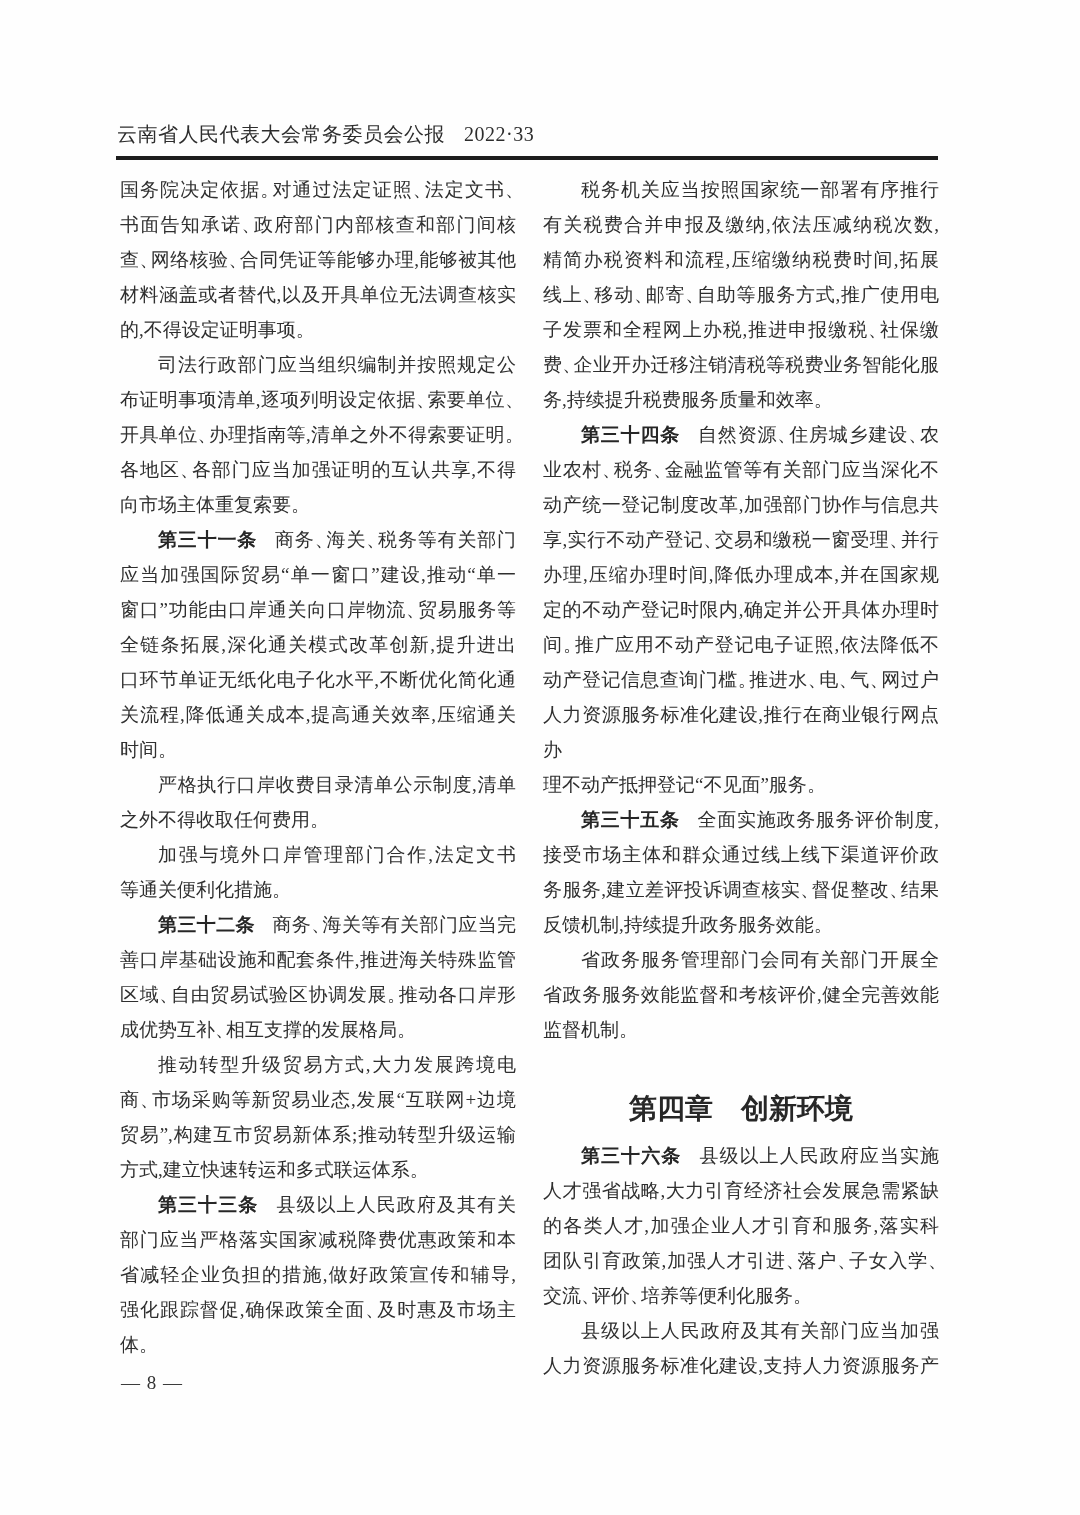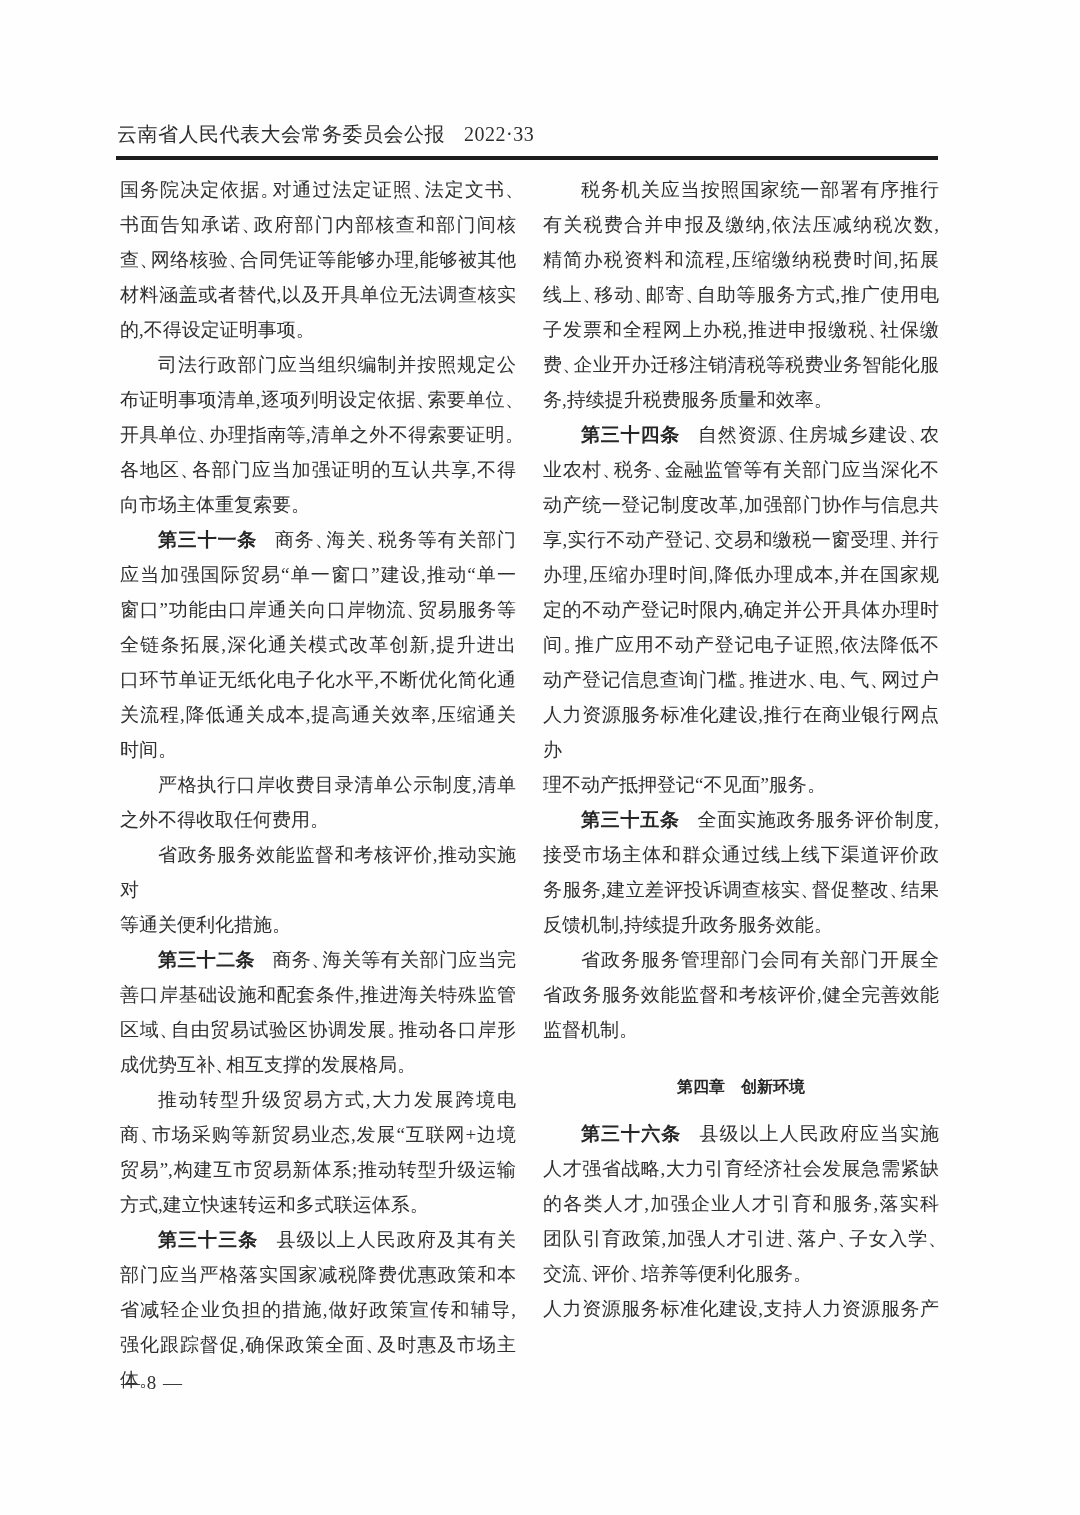--- a/index.html
+++ b/index.html
@@ -41,22 +41,22 @@
   .lead {
     font-weight:bold;
     font-family:"Liberation Sans","DejaVu Sans",sans-serif;
     color:#262626;
   }
   .gap { display:inline-block; width:0.9em; }
   .chapter {
     text-align:right; text-align-last:center;
     font-weight:bold;
     font-family:"Liberation Sans","DejaVu Sans",sans-serif;
-    font-size:16px; line-height:36px;
-    margin-top:22px; margin-bottom:11px;
+    font-size:28px; line-height:36px;
+    margin-top:44px; margin-bottom:11px;
     color:#272727;
   }
   .pagenum {
     position:absolute; left:121px; top:1368px;
     font-size:19px; line-height:30px; color:#333333;
     letter-spacing:1px;
   }
 </style>
 </head>
 <body>
@@ -91,21 +91,21 @@
         <div class="line j">全链条拓展,深化通关模式改革创新,提升进出</div>
         <div class="line j">口环节单证无纸化电子化水平,不断优化简化通</div>
         <div class="line j">关流程,降低通关成本,提高通关效率,压缩通关</div>
         <div class="line">时间<span class="pz">。</span></div>
       </div>
       <div class="para">
         <div class="line j ind">严格执行口岸收费目录清单公示制度,清单</div>
         <div class="line">之外不得收取任何费用<span class="pz">。</span></div>
       </div>
       <div class="para">
-        <div class="line j ind">省政务服务效能监督和考核评价,推动实施对</div>
+        <div class="line j ind">加强与境外口岸管理部门合作,法定文书</div>
         <div class="line">等通关便利化措施<span class="pz">。</span></div>
       </div>
       <div class="para">
         <div class="line j ind"><b class="lead">第三十二条</b><span class="gap"></span>商务<span class="pz">、</span>海关等有关部门应当完</div>
         <div class="line j">善口岸基础设施和配套条件,推进海关特殊监管</div>
         <div class="line j">区域<span class="pz">、</span>自由贸易试验区协调发展<span class="pz">。</span>推动各口岸形</div>
         <div class="line">成优势互补<span class="pz">、</span>相互支撑的发展格局<span class="pz">。</span></div>
       </div>
       <div class="para">
         <div class="line j ind">推动转型升级贸易方式,大力发展跨境电</div>
@@ -157,19 +157,20 @@
       </div>
       <div class="chapter">第四章　创新环境</div>
       <div class="para">
         <div class="line j ind"><b class="lead">第三十六条</b><span class="gap"></span>县级以上人民政府应当实施</div>
         <div class="line j">人才强省战略,大力引育经济社会发展急需紧缺</div>
         <div class="line j">的各类人才,加强企业人才引育和服务,落实科</div>
         <div class="line j">团队引育政策,加强人才引进<span class="pz">、</span>落户<span class="pz">、</span>子女入学<span class="pz">、</span></div>
         <div class="line">交流<span class="pz">、</span>评价<span class="pz">、</span>培养等便利化服务<span class="pz">。</span></div>
       </div>
       <div class="para">
+        <div class="line j ind">县级以上人民政府及其有关部门应当加强</div>
         <div class="line j">人力资源服务标准化建设,支持人力资源服务产</div>
       </div>
     </div>
 
   <div class="pagenum">— 8 —</div>
 
 </div>
 
 </body></html>

